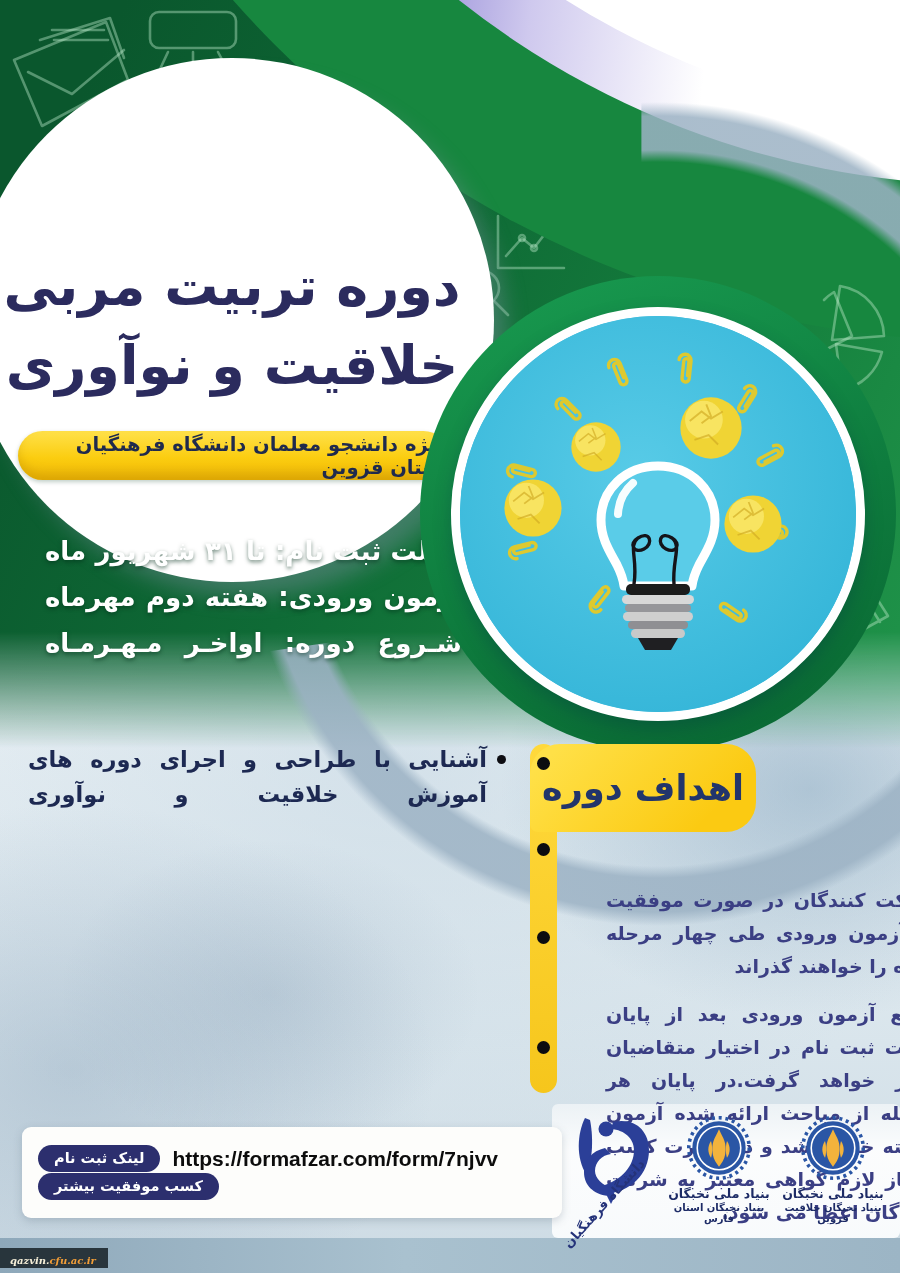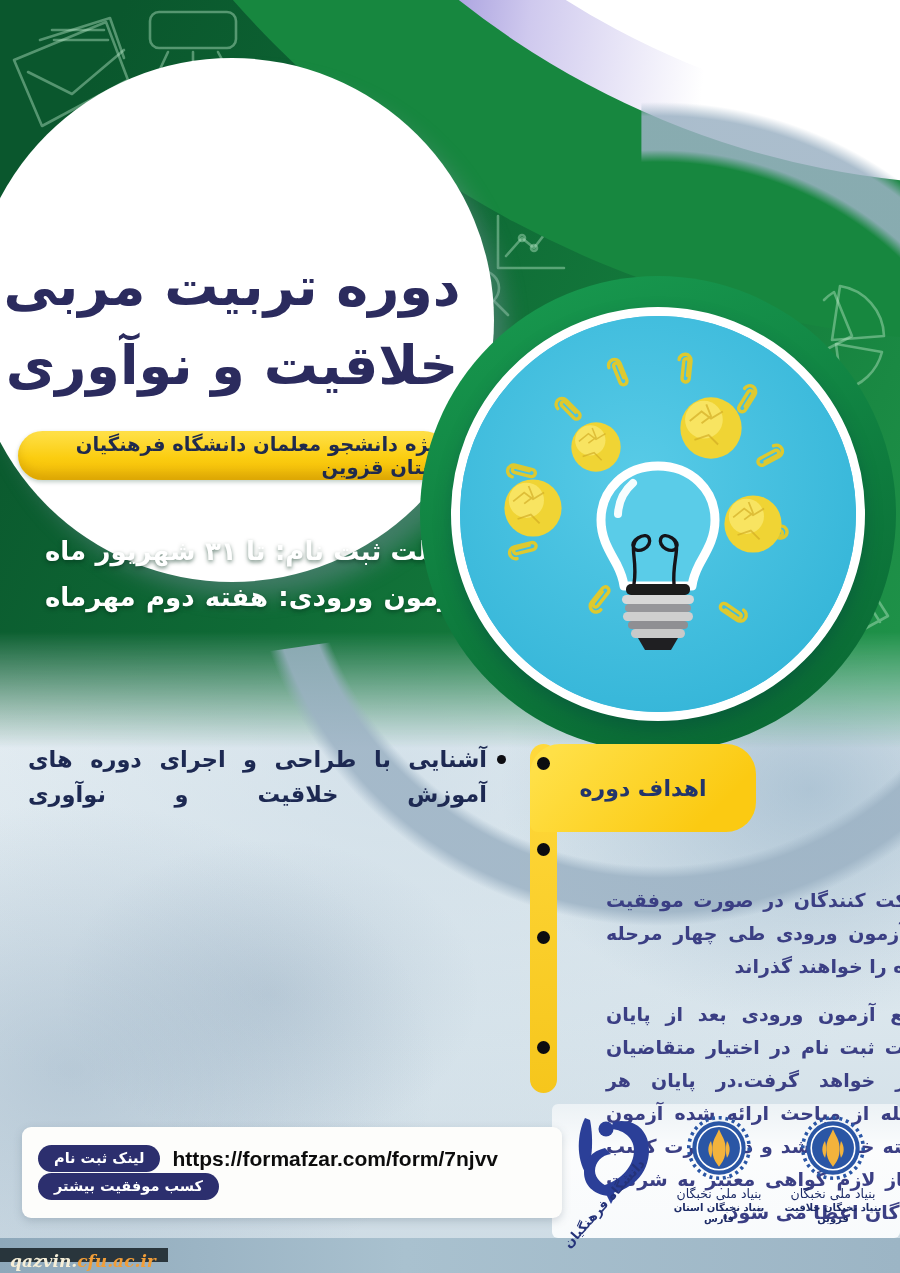--- a/index.html
+++ b/index.html
@@ -62,44 +62,44 @@
   .obj-bullet{flex:0 0 9px;width:9px;height:9px;border-radius:50%;background:#0d0d12;margin-top:13px;margin-left:10px;}
   .obj-text{flex:1;font-size:22.5px;line-height:34.5px;font-weight:700;color:#1d2952;
     text-align:justify;text-align-last:justify;margin:0;}
   
   .aims-strip{position:absolute;left:530px;top:744px;width:27px;height:349px;border-radius:14px;
     background:linear-gradient(180deg,#ffd93c,#f6c61c);}
   .aims-header{position:absolute;left:530px;top:744px;width:226px;height:88px;
     border-radius:30px;border-bottom-left-radius:8px;
     background:linear-gradient(135deg,#ffe047 10%,#fbca12 80%);
     display:flex;align-items:center;justify-content:center;
-    color:#22356b;font-weight:800;font-size:22px;}
+    color:#22356b;font-weight:800;font-size:35px;}
   .strip-dot{position:absolute;left:537px;width:13px;height:13px;border-radius:50%;background:#0c0c10;}
   .aims-text{position:absolute;left:562px;top:884px;width:331px;direction:rtl;margin-left:44px;}
   .aims-text p{font-size:19px;line-height:33px;font-weight:700;color:#3b3f84;
     text-align:justify;margin:0 0 15px 0;}
   
   .link-card{position:absolute;left:22px;top:1127px;width:540px;height:91px;border-radius:9px;
     background:#fdfdfb;box-shadow:0 3px 8px rgba(80,100,115,.25);direction:ltr;
     display:flex;flex-direction:column;justify-content:center;gap:1px;padding:0 16px;}
   .link-row{display:flex;align-items:center;gap:12px;}
   .link-pill{background:#2c2f6e;color:#fff;border-radius:15px;padding:5px 16px 6px;
     font-size:14.5px;font-weight:700;direction:rtl;white-space:nowrap;}
   .link-url{font-family:"Liberation Sans",sans-serif;font-weight:700;color:#0c0c0c;font-size:21px;}
   .url2{letter-spacing:3px;font-size:20px;}
   
   .logo{position:absolute;text-align:center;color:#1d2b66;}
-  .logo .cap1{font-size:12.5px;font-weight:400;margin-top:2px;}
+  .logo .cap1{font-size:12.5px;font-weight:700;margin-top:2px;}
   .logo .cap2{font-size:10px;font-weight:700;margin-top:1px;}
   .logo-cfu-caption{position:absolute;left:544px;top:1196px;width:120px;
     transform:rotate(-48deg);font-size:13px;font-weight:800;color:#25337a;text-align:center;}
   
-  .watermark{position:absolute;left:0;top:1248px;height:14px;padding:3px 12px 0 10px;
+  .watermark{position:absolute;left:0;top:1248px;height:20px;padding:3px 12px 0 10px;
     background:rgba(26,36,42,.88);direction:ltr;
-    font-family:"DejaVu Serif",serif;font-style:italic;font-weight:700;font-size:17px;line-height:20px;}
+    font-family:"DejaVu Serif",serif;font-style:italic;font-weight:700;font-size:10px;line-height:20px;}
   .wm-prefix{color:#f6efd8;}
   .wm-suffix{color:#f29e38;}
 </style>
 </head>
 <body>
 
 <div class="poster">
 
   <div class="bg-light"></div>
   <div class="bottom-strip"></div>
@@ -194,20 +194,21 @@
       <div>دوره تربیت مربی</div>
       <div>خلاقیت و نوآوری</div>
     </div>
   </div>
 
   <div class="badge">ویژه دانشجو معلمان دانشگاه فرهنگیان استان قزوین</div>
 
   <div class="schedule">
     <div class="line">مهلت ثبت نام: تا ۳۱ شهریور ماه</div>
     <div class="line">آزمون ورودی: هفته دوم مهرماه</div>
+    <div class="line">شـروع دوره: اواخـر مـهـرمـاه</div>
   </div>
 
   <div class="green-ring"></div>
   <div class="photo">
     <svg width="396" height="396" viewBox="0 0 396 396">
       <defs>
         <radialGradient id="pbg" cx="45%" cy="40%" r="75%">
           <stop offset="0" stop-color="#58cbe7"></stop>
             <stop offset="1" stop-color="#2fb2d6"></stop>
         </radialGradient>

